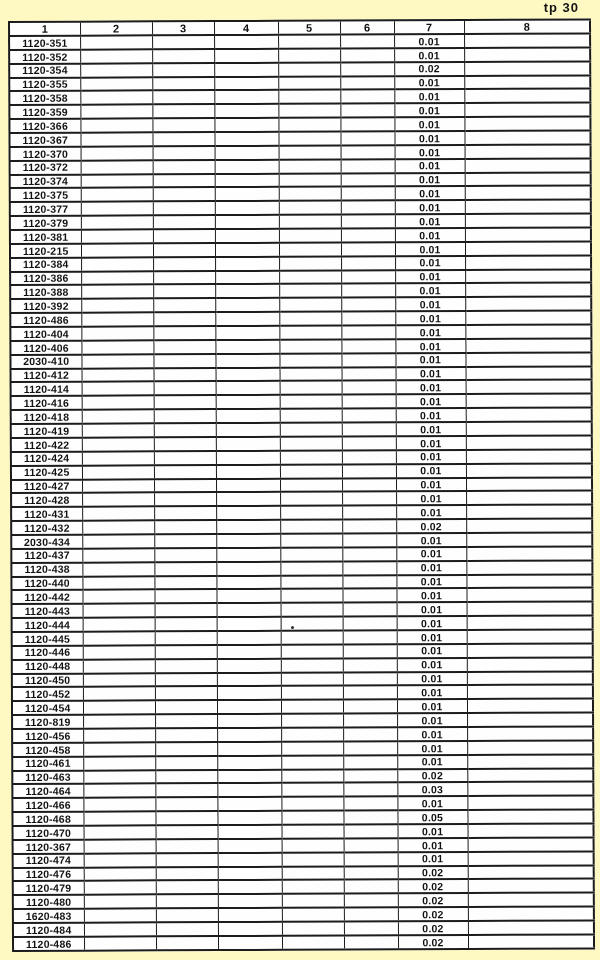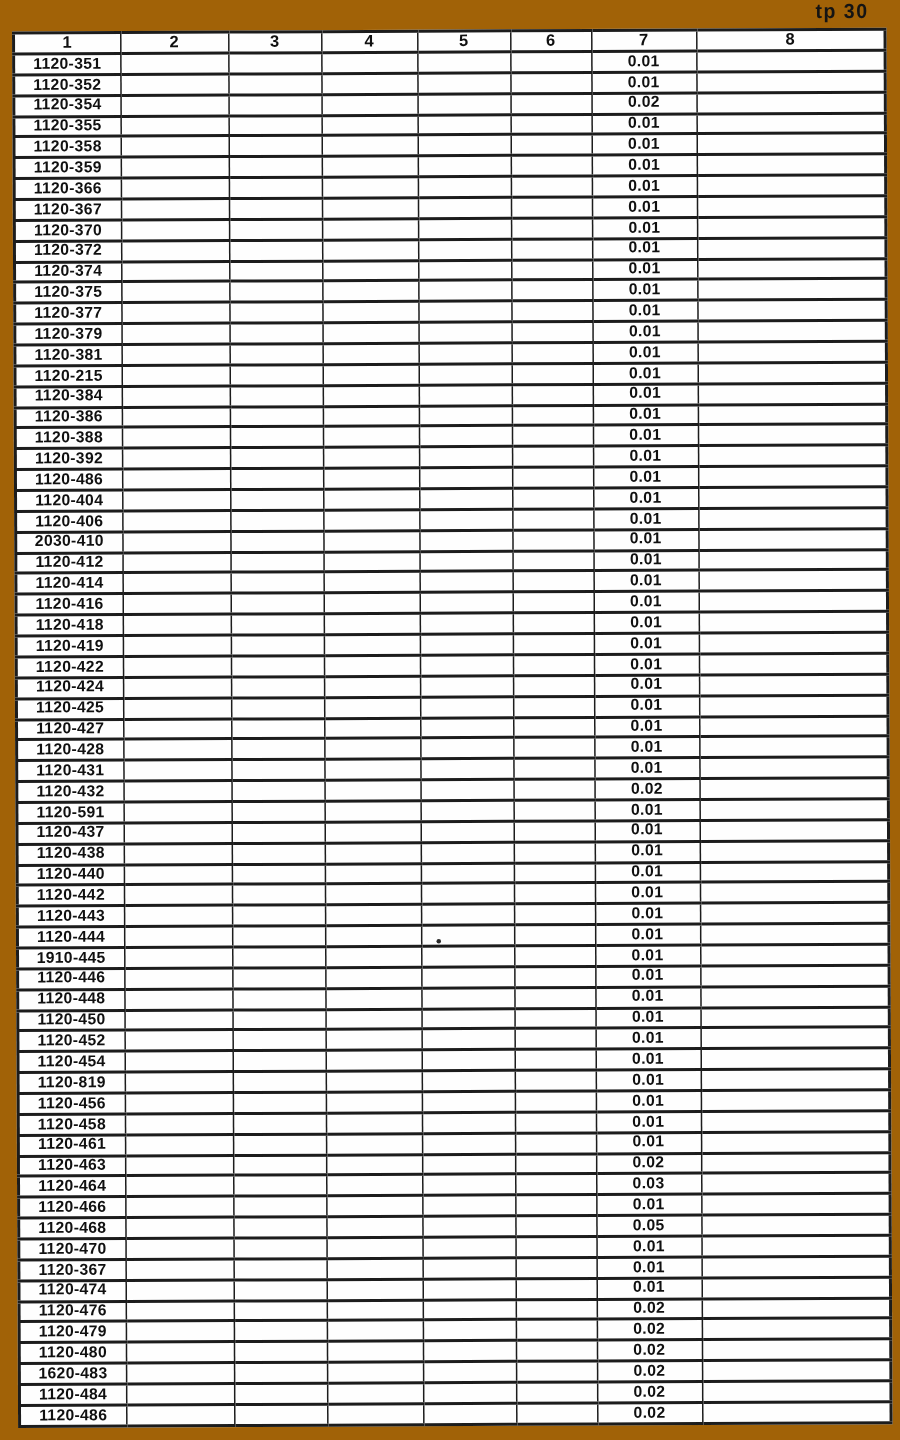--- a/index.html
+++ b/index.html
@@ -4,21 +4,21 @@
 <style>
   html, body {
     margin: 0;
     padding: 0;
     background: #ffffff;
   }
   .page {
     position: relative;
     width: 600px;
     height: 960px;
-    background: #a16207;
+    background: #fef9c3;
     font-family: "Liberation Sans", sans-serif;
     overflow: hidden;
   }
   .corner-label {
     position: absolute;
     top: 0px;
     right: 21px;
     font-size: 13px;
     font-weight: bold;
     color: #141414;
@@ -458,21 +458,21 @@
           <td>1120-432</td>
           <td></td>
           <td></td>
           <td></td>
           <td></td>
           <td></td>
           <td>0.02</td>
           <td></td>
         </tr>
         <tr>
-          <td>1120-591</td>
+          <td>2030-434</td>
           <td></td>
           <td></td>
           <td></td>
           <td></td>
           <td></td>
           <td>0.01</td>
           <td></td>
         </tr>
         <tr>
           <td>1120-437</td>
@@ -528,21 +528,21 @@
           <td>1120-444</td>
           <td></td>
           <td></td>
           <td></td>
           <td></td>
           <td></td>
           <td>0.01</td>
           <td></td>
         </tr>
         <tr>
-          <td>1910-445</td>
+          <td>1120-445</td>
           <td></td>
           <td></td>
           <td></td>
           <td></td>
           <td></td>
           <td>0.01</td>
           <td></td>
         </tr>
         <tr>
           <td>1120-446</td>

